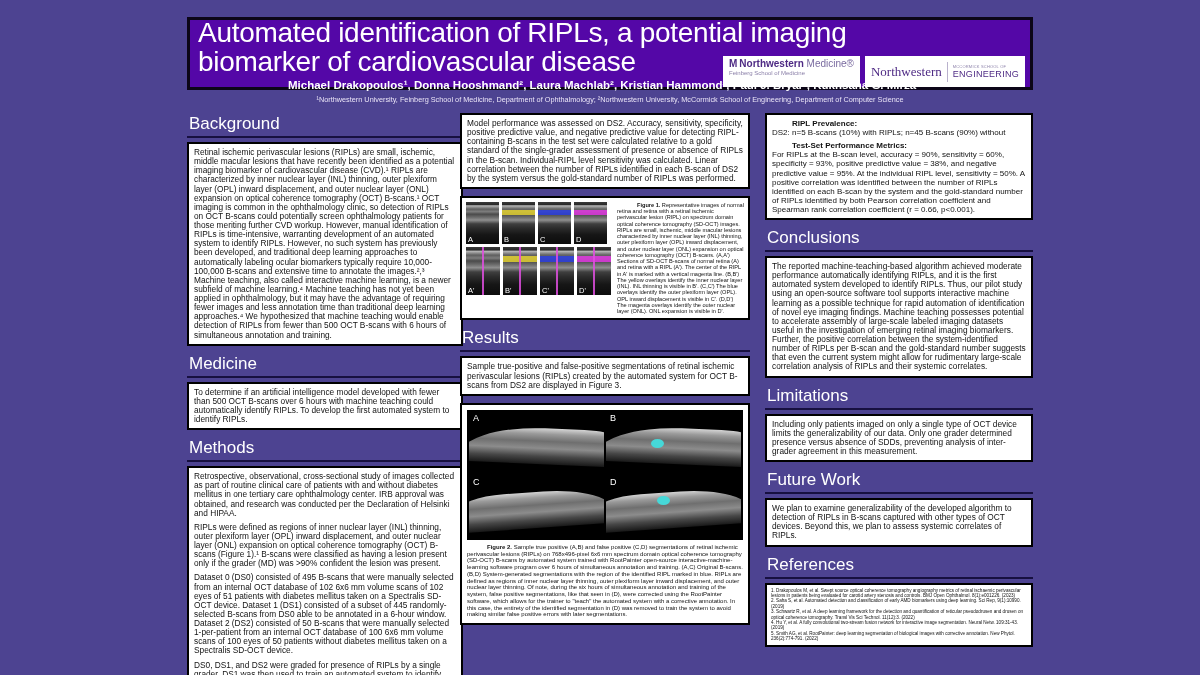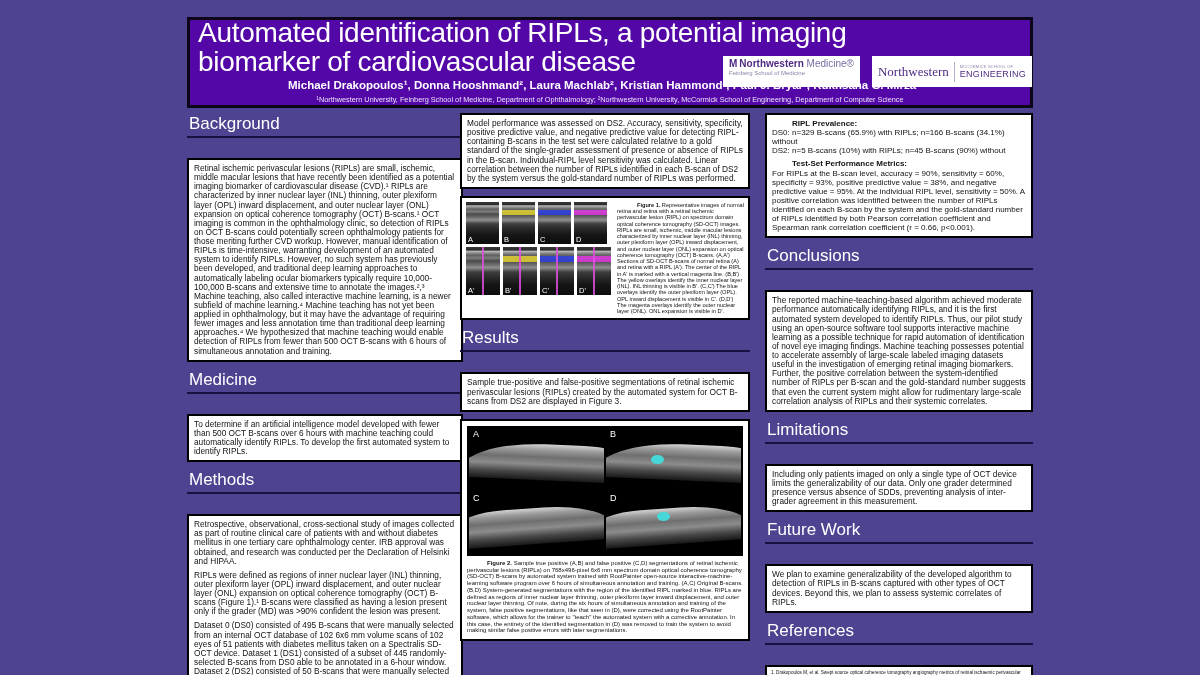--- a/index.html
+++ b/index.html
@@ -2,25 +2,25 @@
 <html><head>
 <meta charset="utf-8">
 <style>
   * { margin:0; padding:0; box-sizing:border-box; }
   html,body { width:1200px; height:675px; }
   body { font-family:"Liberation Sans", sans-serif; background:#4d4391; position:relative; overflow:hidden; }
 
   .poster { position:absolute; inset:0; }
 
   
-  .hdr { position:absolute; left:187px; top:17px; width:846px; height:91px;
+  .hdr { position:absolute; left:187px; top:17px; width:846px; height:73px;
          background:#5407a7; border:3px solid #0c0618; }
   .hdr h1 { position:absolute; left:8px; top:-2px; color:#fff; font-weight:400;
             font-size:28px; line-height:1.04; letter-spacing:-0.3px; white-space:nowrap; }
-  .logos { position:absolute; left:533px; top:36px; display:flex; gap:12px; }
+  .logos { position:absolute; left:533px; top:36px; display:flex; gap:5px; }
   .logo-nm { background:#fff; padding:2px 6px 1px; height:31px; }
   .logo-nm .l1 { font-size:10px; color:#4e2a84; white-space:nowrap; }
   .logo-nm .l1 .mark { font-weight:900; color:#4e2a84; margin-right:2px; }
   .logo-nm .l1 .nm { font-weight:800; }
   .logo-nm .l1 .med { font-weight:300; color:#7a6ba0; }
   .logo-nm .l2 { font-size:6px; color:#8a7fa8; margin-top:1px; }
   .logo-eng { background:#fff; padding:3px 6px; height:31px; display:flex; align-items:center; gap:5px; }
   .logo-eng .name { font-family:"Liberation Serif", serif; font-size:13px; color:#4e2a84; }
   .logo-eng .div { width:1px; height:20px; background:#b9b1cc; }
   .logo-eng .right { display:flex; flex-direction:column; }
@@ -31,21 +31,21 @@
   .affils { position:absolute; left:0; right:0; top:75px; text-align:center;
             color:#eae4f7; font-size:7.3px; }
 
   
   .col { position:absolute; top:113px; }
   .col-left  { left:187px; width:276px; }
   .col-mid   { left:460px; width:290px; }
   .col-right { left:765px; width:268px; }
 
   h2.sec { color:#fff; font-weight:400; font-size:17px; padding:1px 0 2px 2px;
-           border-bottom:2.5px solid #171040; margin-bottom:20px; }
+           border-bottom:2.5px solid #171040; margin-bottom:4px; }
   .box { background:#fff; border:2.5px solid #000; color:#121212;
          padding:4px 5px; font-size:8.3px; line-height:1.1; margin-bottom:7px; }
   .box p { margin-bottom:5px; }
   .box p:last-child { margin-bottom:0; }
   .box-sm { font-size:8px; line-height:1.14; }
   .bold { font-weight:700;margin-left:20px; }
 
   
   .figbox { background:#fff; border:2.5px solid #000; padding:4px; margin-bottom:7px; display:flex; gap:5px; }
   .f1-imgs { flex:0 0 146px; }
@@ -196,21 +196,20 @@
             <span class="blob blob-d"></span>
           </div>
       </div>
       <div class="f2cap"><span class="bold">Figure 2.</span><span> Sample true positive (A,B) and false positive (C,D) segmentations of retinal ischemic perivascular lesions (RIPLs) on 768x496-pixel 6x6 mm spectrum domain optical coherence tomography (SD-OCT) B-scans by automated system trained with RootPainter open-source interactive-machine-learning software program over 6 hours of simultaneous annotation and training. (A,C) Original B-scans. (B,D) System-generated segmentations with the region of the identified RIPL marked in blue. RIPLs are defined as regions of inner nuclear layer thinning, outer plexiform layer inward displacement, and outer nuclear layer thinning. Of note, during the six hours of simultaneous annotation and training of the system, false positive segmentations, like that seen in (D), were corrected using the RootPainter software, which allows for the trainer to "teach" the automated system with a corrective annotation. In this case, the entirety of the identified segmentation in (D) was removed to train the system to avoid making similar false positive errors with later segmentations.</span></div>
     </div>
   </div>
 
   <div class="col col-right">
     <div class="box box-sm">
       <div class="bold">RIPL Prevalence:</div>
-      <div>DS0: n=329 B-scans (65.9%) with RIPLs; n=166 B-scans (34.1%) without</div>
       <div>DS2: n=5 B-scans (10%) with RIPLs; n=45 B-scans (90%) without</div>
       <div class="bold" style="margin-top:4px;">Test-Set Performance Metrics:</div>
       <div>For RIPLs at the B-scan level, accuracy = 90%, sensitivity = 60%, specificity = 93%, positive predictive value = 38%, and negative predictive value = 95%. At the individual RIPL level, sensitivity = 50%. A positive correlation was identified between the number of RIPLs identified on each B-scan by the system and the gold-standard number of RIPLs identified by both Pearson correlation coefficient and Spearman rank correlation coefficient  (r = 0.66, p&lt;0.001).</div>
     </div>
 
     <h2 class="sec">Conclusions</h2>
     <div class="box">The reported machine-teaching-based algorithm achieved moderate performance automatically identifying RIPLs, and it is the first automated system developed to identify RIPLs. Thus, our pilot study using an open-source software tool supports interactive machine learning as a possible technique for rapid automation of identification of novel eye imaging findings. Machine teaching possesses potential to accelerate assembly of large-scale labeled imaging datasets useful in the investigation of emerging retinal imaging biomarkers. Further, the positive correlation between the system-identified number of RIPLs per B-scan and the gold-standard number suggests that even the current system might allow for rudimentary large-scale correlation analysis of RIPLs and their systemic correlates.</div>
 
     <h2 class="sec">Limitations</h2>
     <div class="box">Including only patients imaged on only a single type of OCT device limits the generalizability of our data. Only one grader determined presence versus absence of SDDs, preventing analysis of inter-grader agreement in this measurement.</div>

